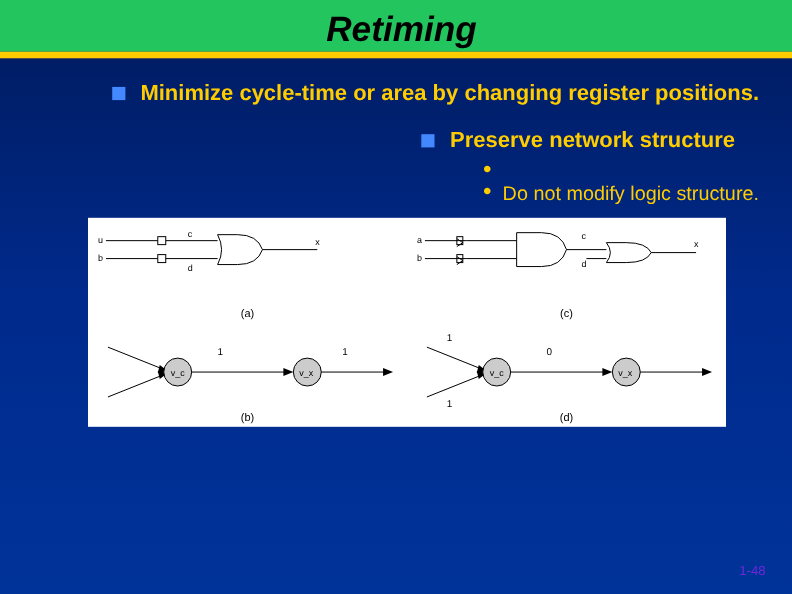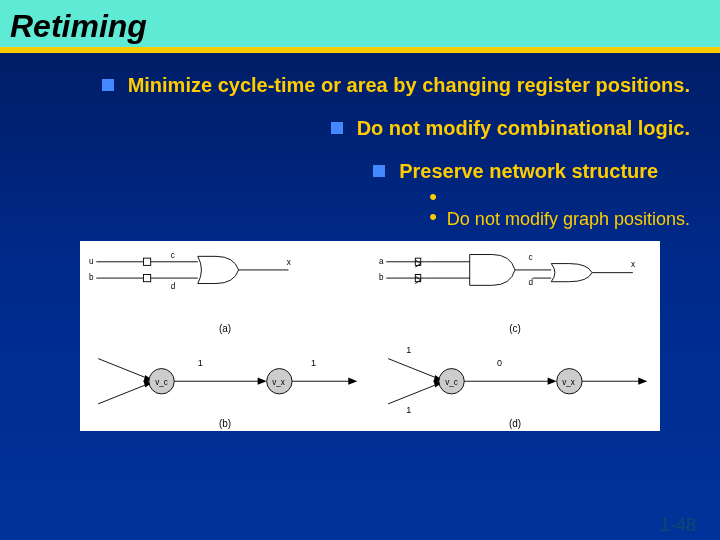--- a/index.html
+++ b/index.html
@@ -5,22 +5,23 @@
   * { margin: 0; padding: 0; box-sizing: border-box; }
   body {
     width: 720px;
     height: 540px;
     background: linear-gradient(180deg, #001a5c 0%, #002a8c 50%, #003399 100%);
     font-family: Arial, Helvetica, sans-serif;
     position: relative;
     overflow: hidden;
   }
   .title-area {
-    background: #5eead4;
+    background: #22c55e;
     padding: 8px 0 0 10px;
+    text-align: center;
   }
   .title {
     font-size: 32px;
     font-weight: bold;
     font-style: italic;
     color: #000;
     padding-bottom: 2px;
   }
   .title-underline {
     height: 6px;
@@ -84,54 +85,50 @@
     position: absolute;
     bottom: 2px;
     left: 50%;
     transform: translateX(-50%);
     font-size: 10px;
     color: #000;
   }
   svg { position: absolute; top: 0; left: 0; width: 100%; height: 100%; }
   .page-num {
     position: absolute;
-    bottom: 4px;
+    bottom: 14px;
     right: 24px;
-    color: #0c4a6e;
-    font-size: 18px;
+    color: #6d28d9;
+    font-size: 12px;
   }
 </style>
 </head>
 <body>
 
 <div class="title-area">
   <div class="title">Retiming</div>
 </div>
 <div class="title-underline"></div>
 
 <div class="content">
   <div class="bullet-item">
     <div class="square-bullet"></div>
     <div class="bullet-text">Minimize cycle-time or area by changing register positions.</div>
-  </div>
-  <div class="bullet-item">
-    <div class="square-bullet"></div>
-    <div class="bullet-text">Do not modify combinational logic.</div>
   </div>
   <div class="bullet-item" style="margin-bottom:6px;">
     <div class="square-bullet"></div>
     <div class="bullet-text">
       <span>Preserve network structure</span>
       <div class="sub-list">
         <div class="sub-item">
           <span class="dot-bullet">•</span>
         </div>
         <div class="sub-item">
           <span class="dot-bullet">•</span>
-          <span>Do not modify graph positions.</span>
+          <span>Do not modify logic structure.</span>
         </div>
       </div>
     </div>
   </div>
 
   <div class="diagram-area">
     <div class="diagram-row row1">
       <div class="cell">
         <svg viewBox="0 0 320 95">
           <text x="10" y="20" font-size="9">u</text>

